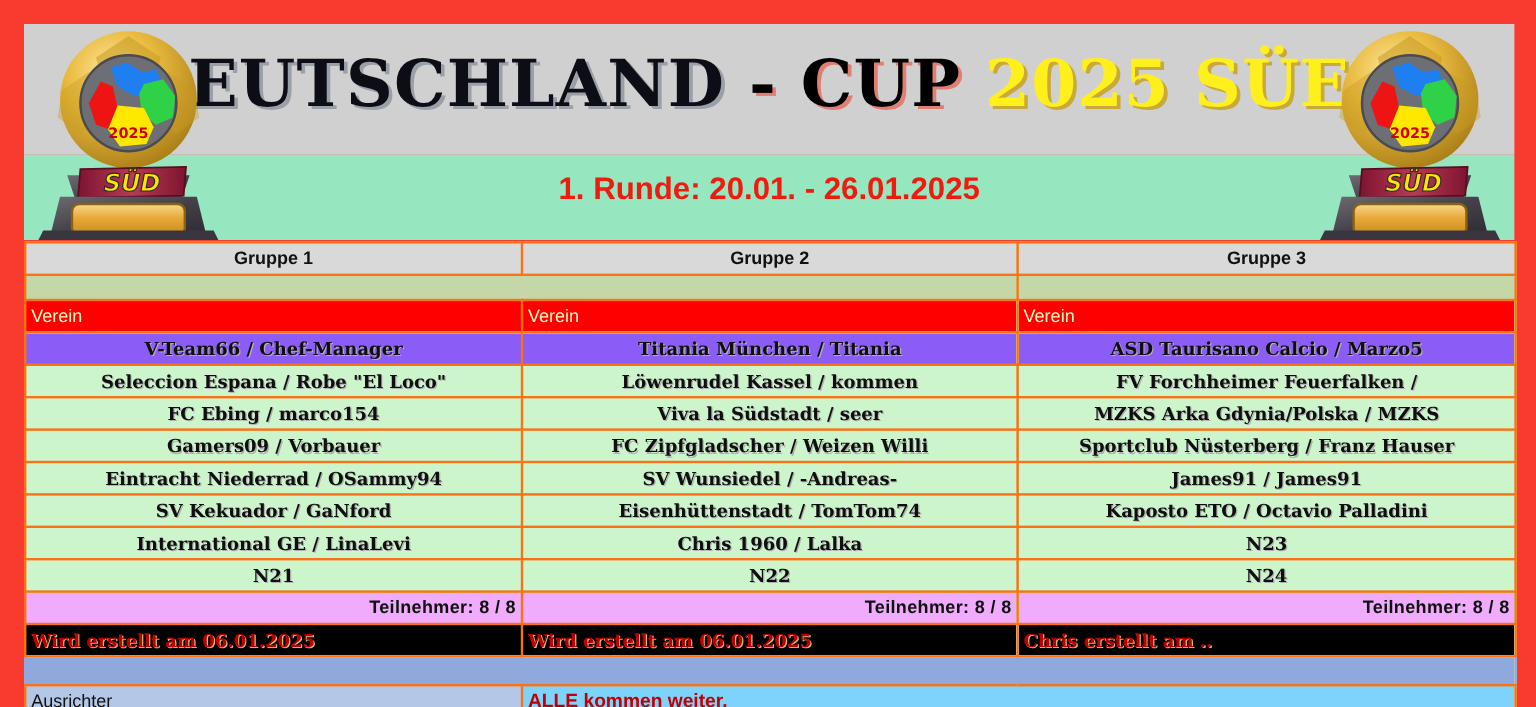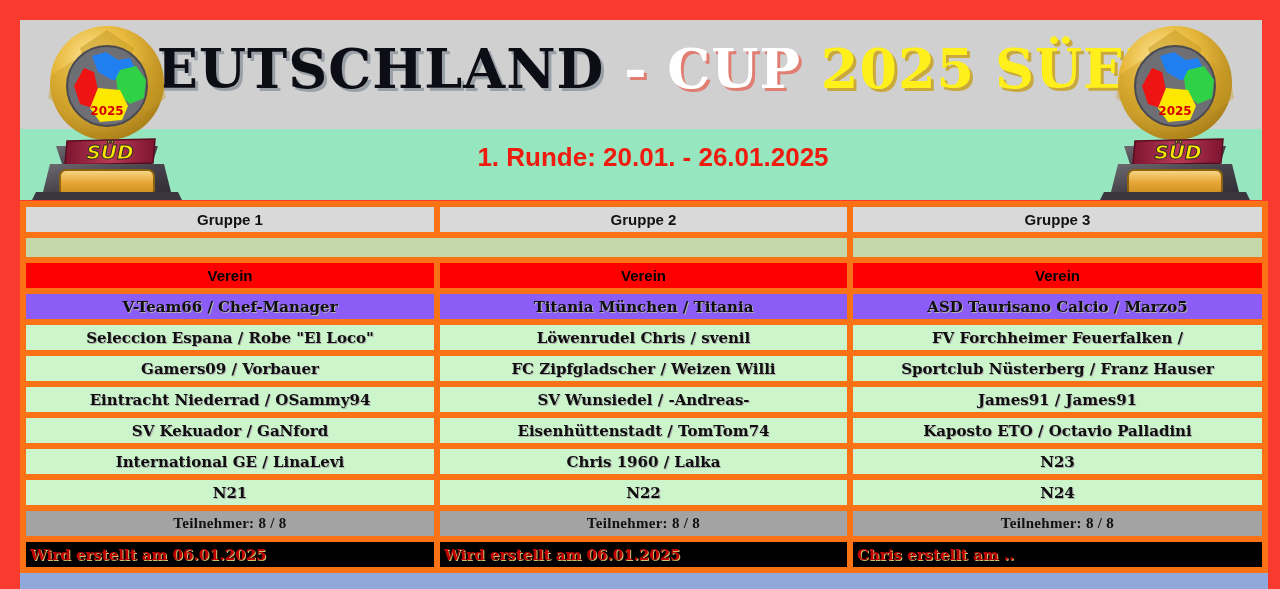--- a/index.html
+++ b/index.html
@@ -19,63 +19,62 @@
     position:absolute;left:0;top:22px;width:100%;
     text-align:center;
     font-family:"DejaVu Serif", serif;
     font-weight:bold;
     font-size:54px;
     letter-spacing:1px;
     white-space:nowrap;
     line-height:1;
   }
   .t-black{color:#0d0d16;text-shadow:3px 3px 0 #9aa0a8;}
-  .t-red{color:#ffffff;text-shadow:3px 3px 0 #e07e72;}
+  .t-red{color:#000000;text-shadow:3px 3px 0 #e07e72;}
   .t-yellow{color:#ffef1a;text-shadow:3px 3px 0 #c9a93b;}
 
   .subtitle{
     position:absolute;left:0;top:122px;width:100%;
     text-align:center;
     font-size:26px;font-weight:bold;color:#ef1b0f;
     white-space:nowrap;
-    padding-left:12px;
   }
 
   
   .trophy{position:absolute;top:0;width:170px;height:187px;}
   .trophy.left{left:2px;}
   .trophy.right{left:1070px;}
   .tr-svg{display:block;width:170px;height:180px;}
 
   
   .tbl{position:absolute;left:20px;top:201px;width:1242px;
        border-collapse:collapse;table-layout:fixed;
        border:1px solid #f93a2e;background:#cfe8c0;}
   .tbl td{
-    border:6px solid #f97316;
+    border:2px solid #f97316;
     height:25px;
     padding:0 4px;
     font-size:15px;
     overflow:hidden;white-space:nowrap;
   }
   col.c1{width:414px;}
   col.c2{width:413px;}
   col.c3{width:415px;}
 
   .grp-hd{background:#d9d9d9;text-align:center;font-weight:bold;font-size:15px;
           font-family:"Liberation Sans",sans-serif;color:#111;height:23px;}
   .blank-row td{background:#c3d7a8;height:19px;border-top:1px solid #1a1a1a;}
-  .verein{background:#fe0000;color:#000000;text-align:center;font-weight:bold;
+  .verein{background:#fe0000;color:#fef9c3;text-align:left;font-weight:normal;
           font-size:15px;font-family:"Liberation Sans",sans-serif;height:23px;}
   .team{background:#ccf5cc;text-align:center;font-weight:bold;
         font-family:"DejaVu Serif",serif;font-size:17px;color:#100f10;
         text-shadow:1px 1px 0 #b0b0b0;height:25px;}
   .team.first{background:#8b5cf6;}
-  .teil{background:#a3a3a3;font-family:Liberation Serif, serif;font-weight:bold;
-        font-size:11px;color:#111;text-align:center;height:18px;letter-spacing:0.3px;}
+  .teil{background:#f0abfc;font-family:Liberation Sans, sans-serif;font-weight:bold;
+        font-size:11px;color:#111;text-align:right;height:18px;letter-spacing:0.3px;}
   .wird{background:#000000;font-family:"DejaVu Serif",serif;font-weight:bold;
         font-size:14px;color:#c00000;text-align:left;height:20px;
         text-shadow:1px 1px 0 #cfbe6a;}
   .blueband td{background:#8fa9dd;height:22px;border-left-color:#8fa9dd;border-right-color:#8fa9dd;}
   .ausr{background:#b4c7e7;font-size:13px;color:#111;text-align:left;height:25px;
         font-family:Liberation Sans, sans-serif;}
   .alle{background:#7dd3fc;text-align:left;height:25px;}
   .alle span{color:#c00000;font-weight:bold;font-size:16px;text-decoration:underline;}
   .rotang{background:#cfe0b4;color:#ff2a13;font-size:12px;text-align:left;height:22px;
           font-family:"Liberation Sans",sans-serif;}
@@ -186,22 +185,27 @@
         <td class="verein">Verein</td>
       </tr>
 
       <tr>
         <td class="team first">V-Team66 / Chef-Manager</td>
         <td class="team first">Titania München / Titania</td>
         <td class="team first">ASD Taurisano Calcio / Marzo5</td>
       </tr>
       <tr>
         <td class="team">Seleccion Espana / Robe "El Loco"</td>
-        <td class="team">Löwenrudel Chris / svenil</td>
+        <td class="team">Löwenrudel Kassel / kommen</td>
         <td class="team">FV Forchheimer Feuerfalken /</td>
+      </tr>
+      <tr>
+        <td class="team">FC Ebing / marco154</td>
+        <td class="team">Viva la Südstadt / seer</td>
+        <td class="team">MZKS Arka Gdynia/Polska  / MZKS</td>
       </tr>
       <tr>
         <td class="team">Gamers09 / Vorbauer</td>
         <td class="team">FC Zipfgladscher / Weizen Willi</td>
         <td class="team">Sportclub Nüsterberg / Franz Hauser</td>
       </tr>
       <tr>
         <td class="team">Eintracht Niederrad / OSammy94</td>
         <td class="team">SV Wunsiedel /  -Andreas-</td>
         <td class="team">James91 / James91</td>

